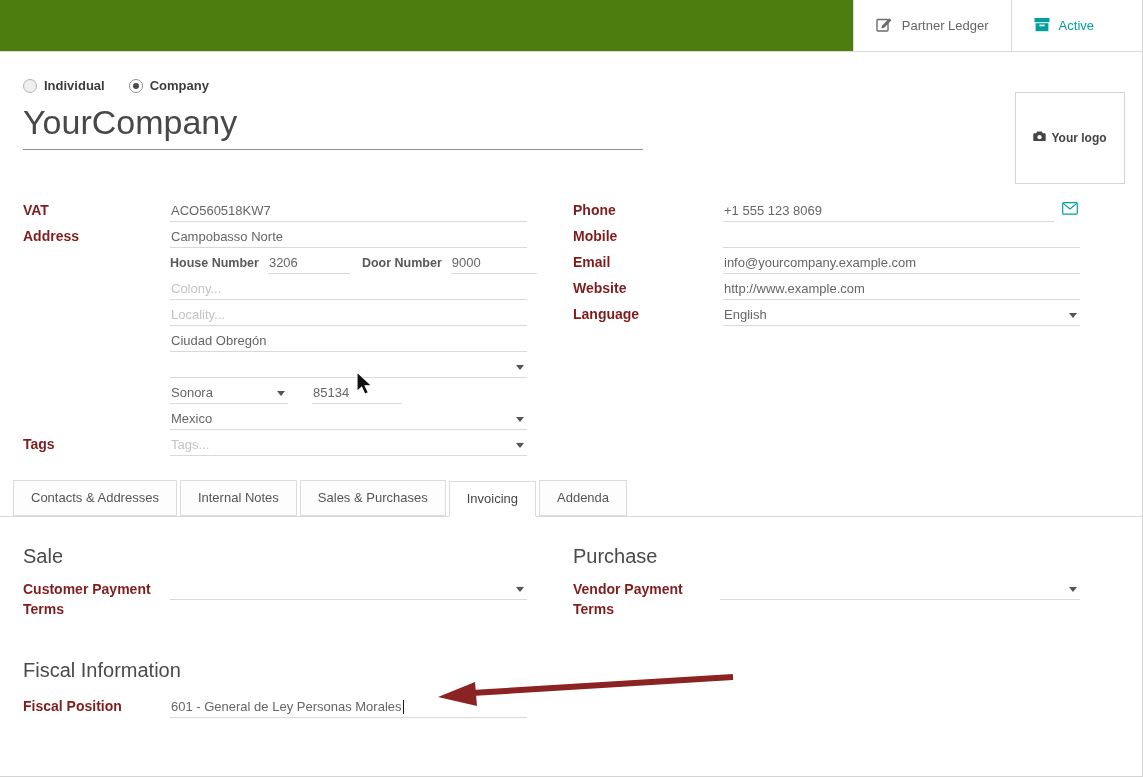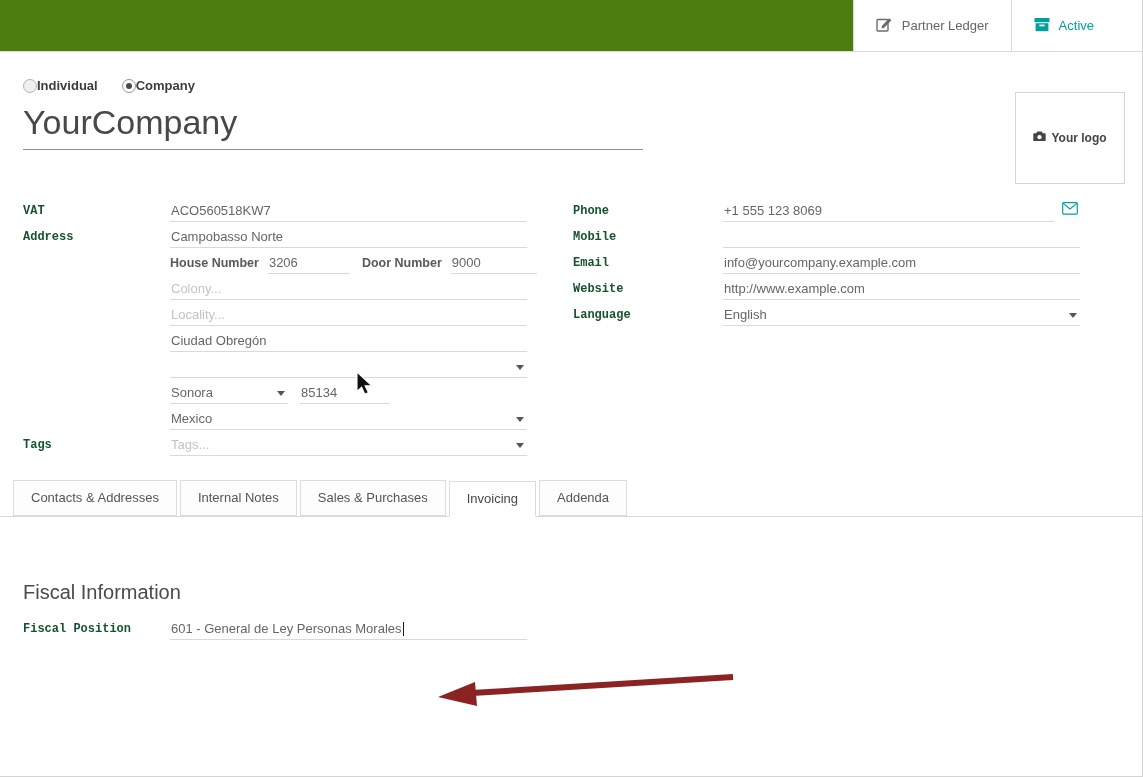--- a/index.html
+++ b/index.html
@@ -18,38 +18,38 @@
   .tb-group { display:flex; height:100%; }
   .tb-btn { display:flex; align-items:center; gap:9px; padding:0 22px; background:#fff;
             border:none; border-left:1px solid #dadada; font-size:13px; color:#666;
             cursor:pointer; font-family:inherit; }
   .tb-btn.active-btn { color:#00a09d; padding-right:48px; }
 
   
   .sheet { padding:26px 23px 0; position:relative; }
 
   .radio-row { display:flex; gap:24px; align-items:center; }
-  .radio-opt { display:flex; align-items:center; font-size:13px; font-weight:700; color:#3d3d3d; cursor:pointer; }
+  .radio-opt { display:flex; gap:7px; align-items:center; font-size:13px; font-weight:700; color:#3d3d3d; cursor:pointer; }
   .radio { width:14px; height:14px; border-radius:50%; border:1px solid #b5b5b5; background:#efefef; position:relative; flex:none; }
   .radio.checked { background:#fff; border-color:#949494; }
   .radio.checked::after { content:""; position:absolute; inset:3px; border-radius:50%; background:#4a4a4a; }
 
   .company-name { margin-top:10px; font-size:34px; font-weight:400; color:#484848;
                   width:620px; border-bottom:1px solid #8d8d8d; padding-bottom:7px; }
 
   .logo-box { position:absolute; top:40px; right:17px; width:110px; height:92px;
               border:1px solid #d5d5d5; background:#fff; display:flex; align-items:center;
               justify-content:center; gap:5px; font-size:12px; font-weight:700; color:#444; }
 
   
   .fields { display:flex; margin-top:46px; }
   .fcol.left  { width:504px; }
   .fcol.right { width:507px; margin-left:46px; }
   .frow { display:flex; min-height:26px; align-items:flex-end; }
-  .flabel { width:147px; flex:none; font-size:12px; font-weight:700; color:#14532d; padding-bottom:4px;font-family:Liberation Mono, monospace; }
+  .flabel { width:147px; flex:none; font-size:14px; font-weight:700; color:#7f1d1d; padding-bottom:4px; }
   .fcol.right .flabel { width:150px; }
   .fcontrol { flex:1; display:flex; align-items:flex-end; min-width:0; }
   .finput { flex:1; border-bottom:1px solid #d9d9d9; font-size:13px; color:#666;
             padding:0 0 3px 1px; min-height:21px; display:flex; align-items:flex-end; white-space:nowrap; }
   .placeholder { color:#c3c3c3; }
   .fselect { position:relative; padding-right:18px; }
   .caret { position:absolute; right:3px; bottom:7px; width:0; height:0;
            border-left:4px solid transparent; border-right:4px solid transparent; border-top:5px solid #555; }
   .inline-label { font-size:12.5px; font-weight:700; color:#595959; padding-bottom:4px; margin-right:9px; white-space:nowrap; }
   .finput.small { flex:none; }
@@ -191,21 +191,21 @@
           </div>
         </div>
 
         <div class="frow">
           <span class="flabel"></span>
           <div class="fcontrol">
             <span class="finput fselect small" style="width:118px;">
                 <span>Sonora</span>
                 <span class="caret"></span>
               </span>
-            <span class="finput small" style="width:90px; margin-left:12px;">85134</span>
+            <span class="finput small" style="width:90px; margin-left:24px;">85134</span>
           </div>
         </div>
 
         <div class="frow">
           <span class="flabel"></span>
           <div class="fcontrol">
             <span class="finput fselect">
                 <span>Mexico</span>
                 <span class="caret"></span>
               </span>
@@ -277,20 +277,44 @@
   <div class="tabbar">
     <div class="tab"><span>Contacts &amp; Addresses</span></div>
     <div class="tab"><span>Internal Notes</span></div>
     <div class="tab"><span>Sales &amp; Purchases</span></div>
     <div class="tab active"><span>Invoicing</span></div>
     <div class="tab"><span>Addenda</span></div>
   </div>
 
   <div class="tabcontent">
 
+    <div class="sp-grid">
+      <div class="sp-col left">
+        <div class="section-title">Sale</div>
+        <div class="frow top">
+          <span class="flabel">Customer Payment Terms</span>
+          <div class="fcontrol">
+            <span class="finput fselect">
+                <span class="caret"></span>
+              </span>
+          </div>
+        </div>
+      </div>
+      <div class="sp-col right">
+        <div class="section-title">Purchase</div>
+        <div class="frow top">
+          <span class="flabel">Vendor Payment Terms</span>
+          <div class="fcontrol">
+            <span class="finput fselect">
+                <span class="caret"></span>
+              </span>
+          </div>
+        </div>
+      </div>
+    </div>
 
     <div class="section-title fiscal-title">Fiscal Information</div>
 
     <div class="frow fiscal-row">
       <span class="flabel">Fiscal Position</span>
       <div class="fcontrol">
         <span class="finput">
             <span>601 - General de Ley Personas Morales</span>
             <span class="text-caret"></span>
           </span>

